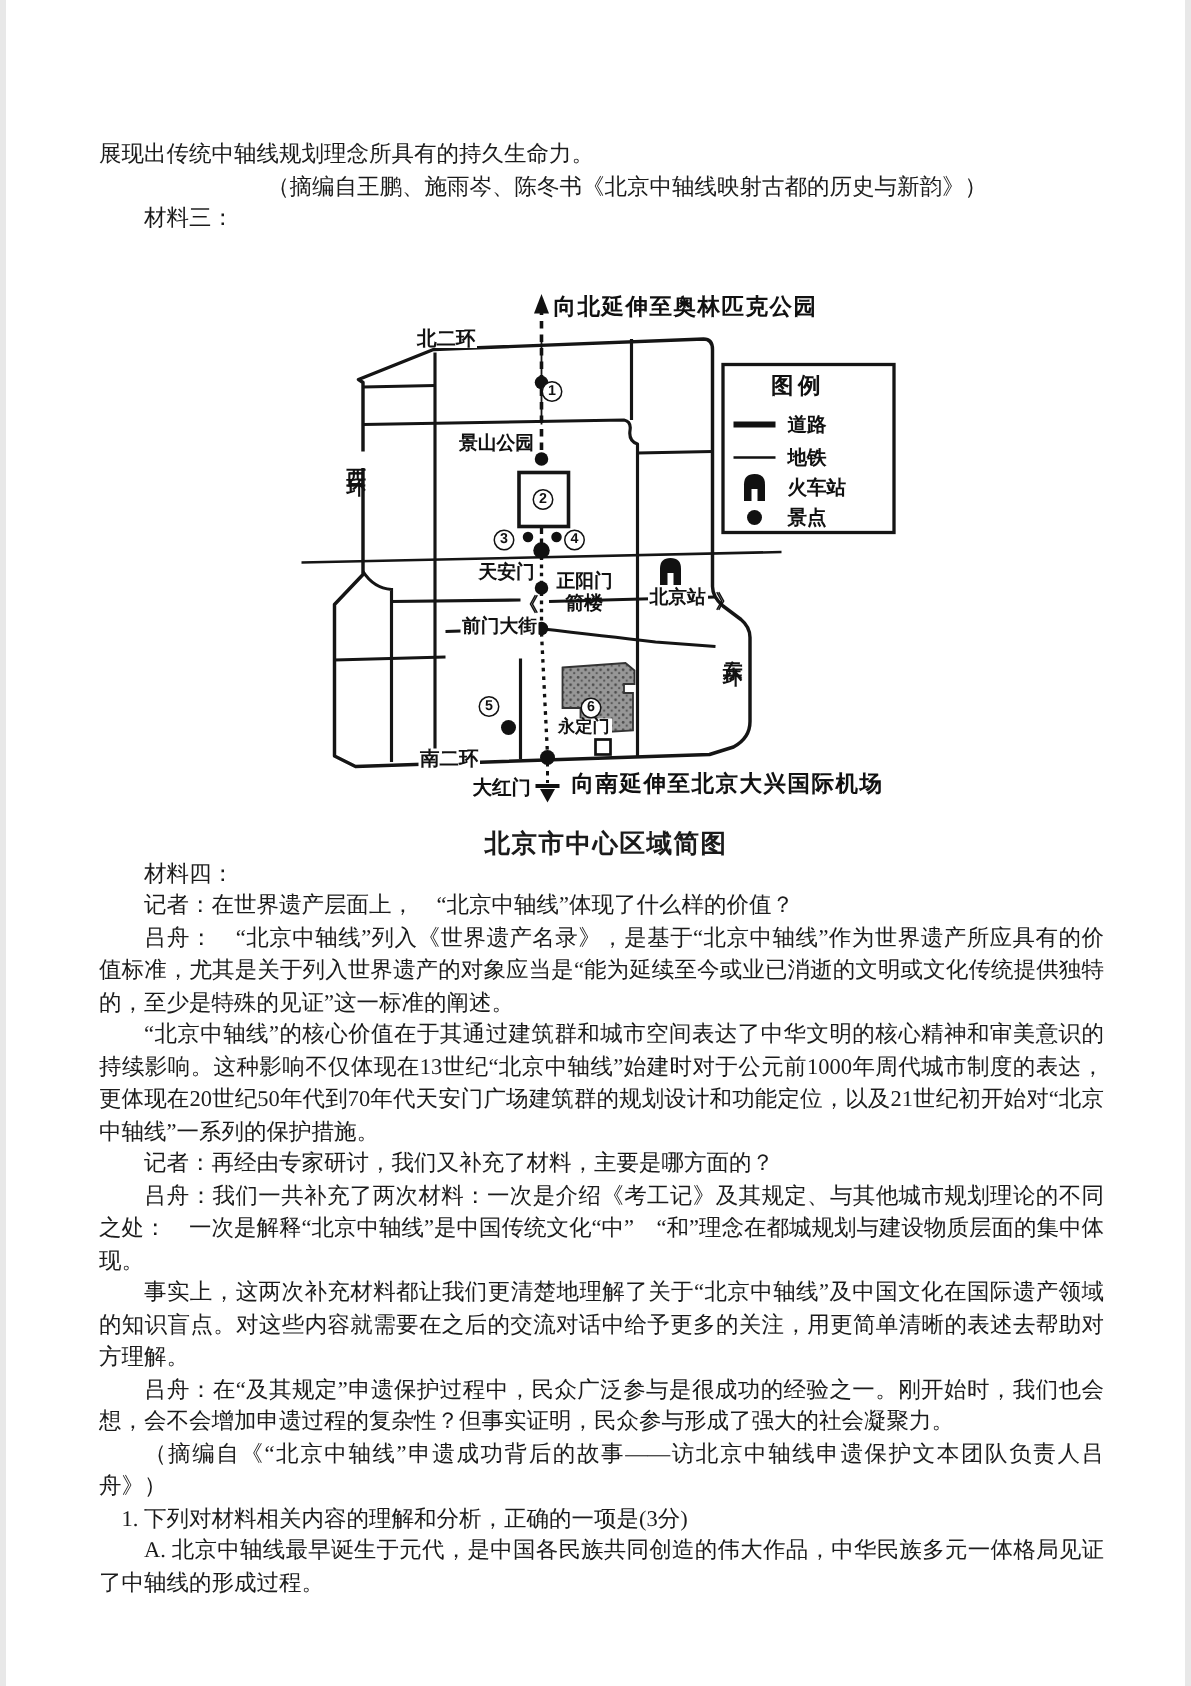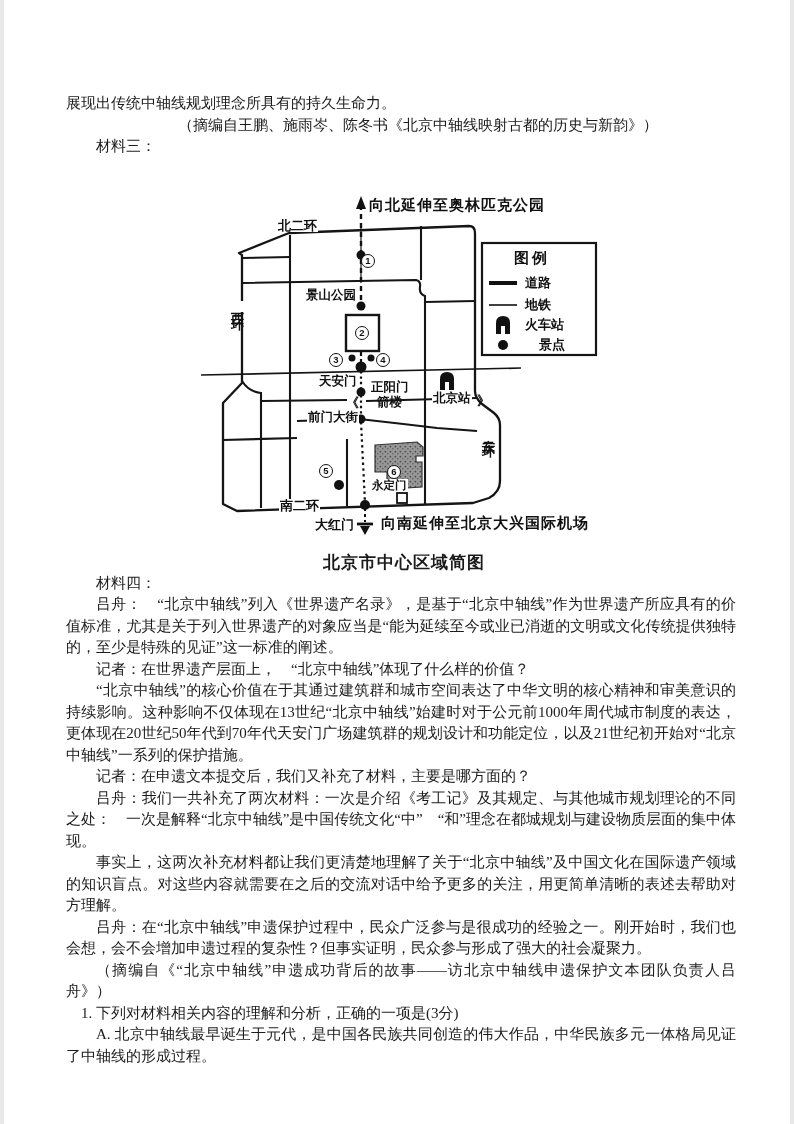--- a/index.html
+++ b/index.html
@@ -134,38 +134,38 @@
       <div class="mlabel wbg" style="left:243px;top:197px">北京站</div>
       <div class="mlabel wbg" style="left:118px;top:216px">前门大街</div>
       <div class="mlabel wbg" style="left:182px;top:284px;font-size:11.5px">永定门</div>
       <div class="mlabel" style="left:126px;top:323px;font-size:13px">大红门</div>
       <div class="mlabel ext" style="left:192px;top:321px">向南延伸至北京大兴国际机场</div>
 
       <div class="mlabel" style="left:325px;top:56px;font-size:15px;letter-spacing:3px">图例</div>
       <div class="mlabel" style="left:336px;top:81px;font-size:13px">道路</div>
       <div class="mlabel" style="left:336px;top:103px;font-size:13px">地铁</div>
       <div class="mlabel" style="left:336px;top:123px;font-size:13px">火车站</div>
-      <div class="mlabel" style="left:350px;top:143px;font-size:13px">景点</div>
+      <div class="mlabel" style="left:336px;top:143px;font-size:13px">景点</div>
 
       <span class="cnum" style="left:172px;top:59px">1</span>
       <span class="cnum" style="left:166px;top:131px">2</span>
       <span class="cnum" style="left:140px;top:158px">3</span>
       <span class="cnum" style="left:187px;top:158px">4</span>
       <span class="cnum" style="left:130px;top:269px">5</span>
       <span class="cnum" style="left:198px;top:270px">6</span>
     </div>
     <p class="map-caption">北京市中心区域简图</p>
 
     <p class="para ind m4">材料四：</p>
+    <p class="para ind">记者：在世界遗产层面上，　“北京中轴线”体现了什么样的价值？</p>
     <p class="para ind">吕舟：　“北京中轴线”列入《世界遗产名录》，是基于“北京中轴线”作为世界遗产所应具有的价值标准，尤其是关于列入世界遗产的对象应当是“能为延续至今或业已消逝的文明或文化传统提供独特的，至少是特殊的见证”这一标准的阐述。</p>
-    <p class="para ind">记者：在世界遗产层面上，　“北京中轴线”体现了什么样的价值？</p>
     <p class="para ind">“北京中轴线”的核心价值在于其通过建筑群和城市空间表达了中华文明的核心精神和审美意识的持续影响。这种影响不仅体现在13世纪“北京中轴线”始建时对于公元前1000年周代城市制度的表达，更体现在20世纪50年代到70年代天安门广场建筑群的规划设计和功能定位，以及21世纪初开始对“北京中轴线”一系列的保护措施。</p>
-    <p class="para ind">记者：在申遗文本提交后，我们又补充了材料，主要是哪方面的？</p>
+    <p class="para ind">记者：再经由专家研讨，我们又补充了材料，主要是哪方面的？</p>
     <p class="para ind">吕舟：我们一共补充了两次材料：一次是介绍《考工记》及其规定、与其他城市规划理论的不同之处：　一次是解释“北京中轴线”是中国传统文化“中”　“和”理念在都城规划与建设物质层面的集中体现。</p>
     <p class="para ind">事实上，这两次补充材料都让我们更清楚地理解了关于“北京中轴线”及中国文化在国际遗产领域的知识盲点。对这些内容就需要在之后的交流对话中给予更多的关注，用更简单清晰的表述去帮助对方理解。</p>
-    <p class="para ind">吕舟：在“北京中轴线”申遗保护过程中，民众广泛参与是很成功的经验之一。刚开始时，我们也会想，会不会增加申遗过程的复杂性？但事实证明，民众参与形成了强大的社会凝聚力。</p>
+    <p class="para ind">吕舟：在“及其规定”申遗保护过程中，民众广泛参与是很成功的经验之一。刚开始时，我们也会想，会不会增加申遗过程的复杂性？但事实证明，民众参与形成了强大的社会凝聚力。</p>
     <p class="para ind">（摘编自《“北京中轴线”申遗成功背后的故事——访北京中轴线申遗保护文本团队负责人吕舟》）</p>
 
     <p class="para stem-ind">1. 下列对材料相关内容的理解和分析，正确的一项是(3分)</p>
     <p class="para ind">A. 北京中轴线最早诞生于元代，是中国各民族共同创造的伟大作品，中华民族多元一体格局见证了中轴线的形成过程。</p>
 
   </div>
 </div>
 
 </body></html>

